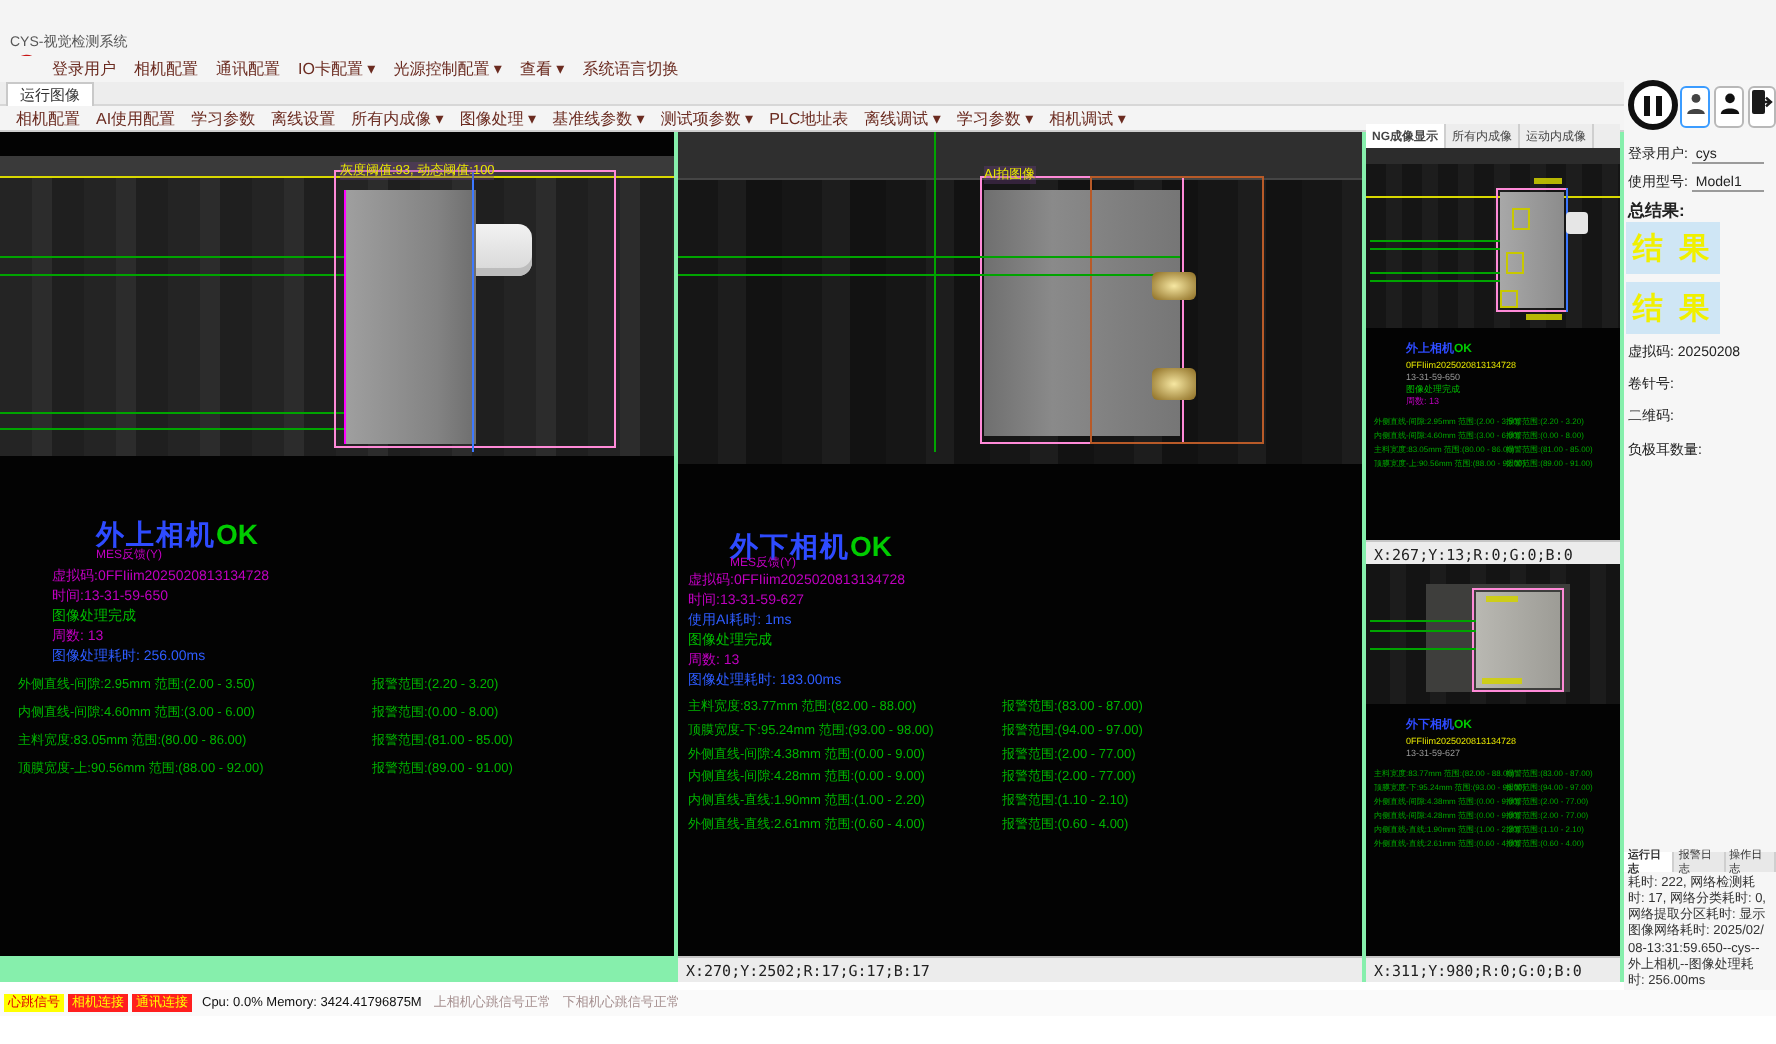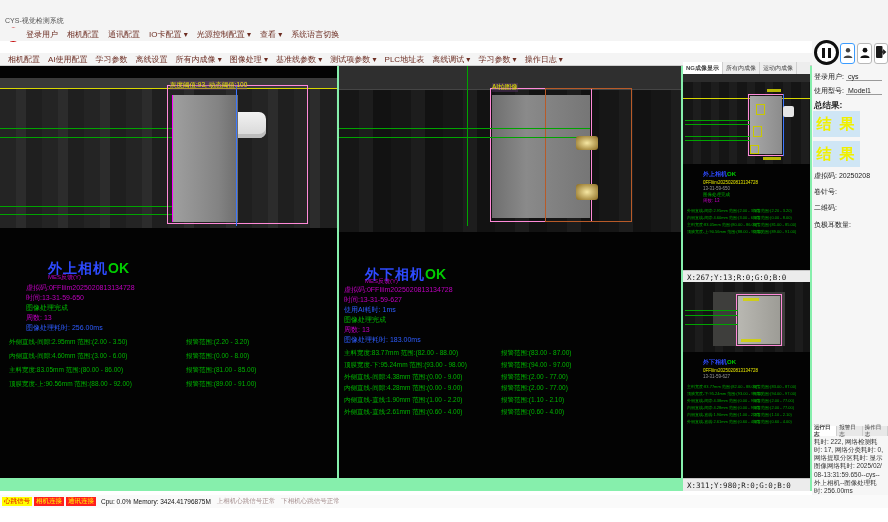--- a/index.html
+++ b/index.html
@@ -87,34 +87,39 @@
   <div class="menubar">
     <span>登录用户</span>
     <span>相机配置</span>
     <span>通讯配置</span>
     <span>IO卡配置 ▾</span>
     <span>光源控制配置 ▾</span>
     <span>查看 ▾</span>
     <span>系统语言切换</span>
   </div>
 
+  <div class="tabstrip">
+    <div class="tab">
+      <span>运行图像</span>
+    </div>
+  </div>
 
   <div class="toolbar">
     <span>相机配置</span>
     <span>AI使用配置</span>
     <span>学习参数</span>
     <span>离线设置</span>
     <span>所有内成像 ▾</span>
     <span>图像处理 ▾</span>
     <span>基准线参数 ▾</span>
     <span>测试项参数 ▾</span>
     <span>PLC地址表</span>
     <span>离线调试 ▾</span>
     <span>学习参数 ▾</span>
-    <span>操作日志 ▾</span>
+    <span>相机调试 ▾</span>
   </div>
 
   <div class="main">
 
     <div class="panel" id="left-panel">
       <div class="abs" style="left:0;top:12px;width:337px;height:150px;background:repeating-linear-gradient(90deg,#242424 0 16px,#2c2c2c 16px 26px,#1f1f1f 26px 42px)">
         <div class="abs" style="left:0;top:0;width:337px;height:10px;background:#3a3a3a"></div>
         <div class="yl" style="left:0;top:10px;width:337px"></div>
         <div class="gl" style="left:0;top:50px;width:238px"></div>
         <div class="gl" style="left:0;top:59px;width:238px"></div>
@@ -168,20 +173,21 @@
       <span class="tline t-mag" style="left:5px;top:259px">周数: 13</span>
       <span class="tline t-blue" style="left:5px;top:269px">图像处理耗时: 183.00ms</span>
 
       <div class="mrow" style="top:283px"><span>主料宽度:83.77mm 范围:(82.00 - 88.00)</span><span class="al">报警范围:(83.00 - 87.00)</span></div>
       <div class="mrow" style="top:295px"><span>顶膜宽度-下:95.24mm 范围:(93.00 - 98.00)</span><span class="al">报警范围:(94.00 - 97.00)</span></div>
       <div class="mrow" style="top:307px"><span>外侧直线-间隙:4.38mm 范围:(0.00 - 9.00)</span><span class="al">报警范围:(2.00 - 77.00)</span></div>
       <div class="mrow" style="top:318px"><span>内侧直线-间隙:4.28mm 范围:(0.00 - 9.00)</span><span class="al">报警范围:(2.00 - 77.00)</span></div>
       <div class="mrow" style="top:330px"><span>内侧直线-直线:1.90mm 范围:(1.00 - 2.20)</span><span class="al">报警范围:(1.10 - 2.10)</span></div>
       <div class="mrow" style="top:342px"><span>外侧直线-直线:2.61mm 范围:(0.60 - 4.00)</span><span class="al">报警范围:(0.60 - 4.00)</span></div>
     </div>
+    <div class="pstatus" style="left:339px;top:412px;width:342px">X:270;Y:2502;R:17;G:17;B:17</div>
 
     <div class="rt-tabs">
       <span class="on">NG成像显示</span>
       <span>所有内成像</span>
       <span>运动内成像</span>
     </div>
     <div class="panel" id="rt-img">
       <div class="abs" style="left:0;top:0;width:127px;height:90px;background:repeating-linear-gradient(90deg,#151515 0 10px,#1d1d1d 10px 18px)">
         <div class="abs" style="left:0;top:0;width:127px;height:8px;background:#2c2c2c"></div>
         <div class="yl" style="left:0;top:24px;width:127px"></div>

